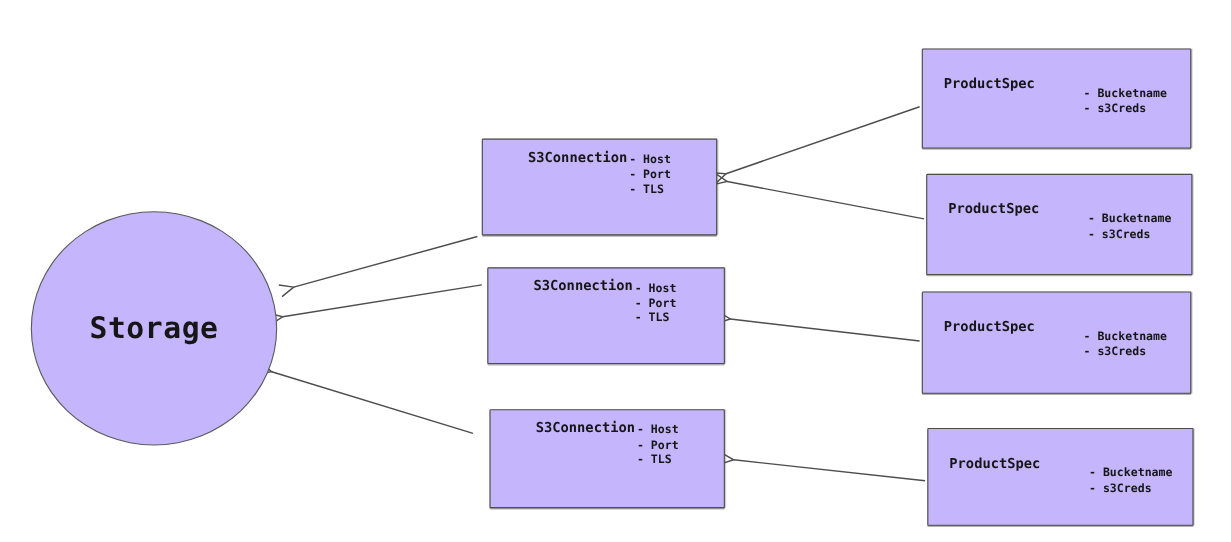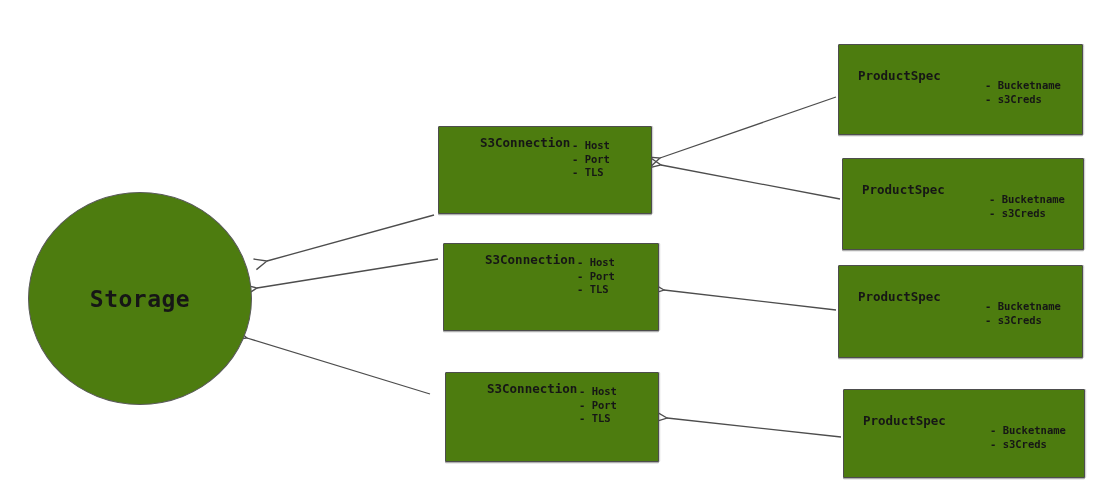--- a/index.html
+++ b/index.html
@@ -19,37 +19,37 @@
   .edges-layer {
     position: absolute;
     left: 0;
     top: 0;
     width: 1119px;
     height: 493px;
     pointer-events: none;
   }
   .node {
     position: absolute;
-    background: #4d7c0f;
+    background: #c4b5fd;
     box-sizing: border-box;
   }
   .box {
     border: 1.4px solid #4d4d4d;
     border-radius: 1px;
     box-shadow: 0 1.2px 0 0 rgba(77,77,77,0.45), 1.2px 0 0 0 rgba(77,77,77,0.25);
   }
   .circle {
     border: 1.6px solid #5a5a5a;
     border-radius: 50%;
     display: flex;
     align-items: center;
     justify-content: center;
   }
   .circle-label {
-    font-size: 23px;
+    font-size: 27px;
     font-weight: 600;
     letter-spacing: 0.5px;
   }
   .node-title {
     position: absolute;
     font-size: 12.5px;
     font-weight: 600;
     white-space: nowrap;
   }
   .attrs {

